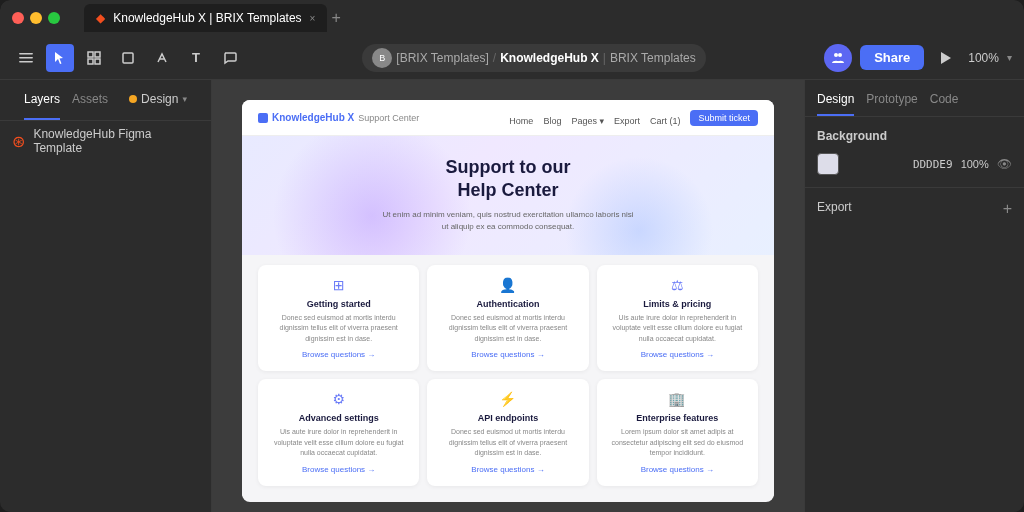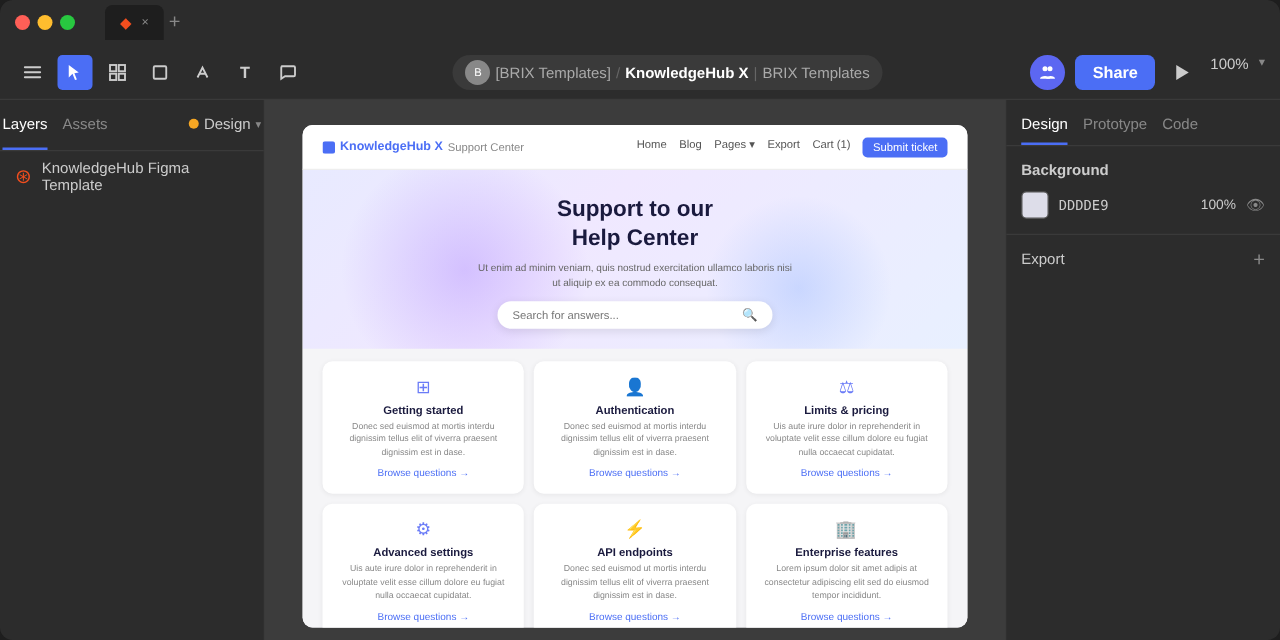--- a/index.html
+++ b/index.html
@@ -94,21 +94,21 @@
     }
     .avatar-circle {
       width: 20px; height: 20px;
       border-radius: 50%;
       background: #888;
       display: flex; align-items: center; justify-content: center;
       font-size: 9px; color: white;
     }
     .breadcrumb-sep { color: #666; }
 
-    .toolbar-right { display: flex; gap: 8px; }
+    .toolbar-right { display: flex; align-items: center; gap: 8px; }
     .avatar-group {
       width: 28px; height: 28px;
       border-radius: 50%;
       background: #5c67f2;
       display: flex; align-items: center; justify-content: center;
       font-size: 10px; color: white;
     }
     .share-btn {
       background: #4b6ef5;
       color: white;
@@ -135,21 +135,21 @@
     
     .left-panel {
       width: 212px;
       background: #2c2c2c;
       border-right: 1px solid #3a3a3a;
       display: flex;
       flex-direction: column;
     }
     .panel-tabs {
       display: flex;
-      padding: 8px 2px 0;
+      padding: 8px 24px 0;
       gap: 12px;
       border-bottom: 1px solid #3a3a3a;
     }
     .panel-tab {
       font-size: 12px;
       color: #888;
       padding: 4px 0 8px;
       cursor: pointer;
       border-bottom: 2px solid transparent;
     }
@@ -201,21 +201,21 @@
       background: white;
       height: 36px;
       display: flex;
       align-items: center;
       padding: 0 16px;
       gap: 12px;
       border-bottom: 1px solid #eee;
     }
     .kb-logo { font-size: 10px; font-weight: 700; color: #4b6ef5; display: flex; align-items: center; gap: 4px; }
     .kb-logo-sub { font-size: 9px; color: #888; font-weight: 400; }
-    .kb-nav-links { display: flex; gap: 10px; font-size: 9px; color: #555; margin-left: auto; align-items: flex-start; }
+    .kb-nav-links { display: flex; gap: 10px; font-size: 9px; color: #555; margin-left: auto; align-items: flex-end; }
     .kb-nav-btn {
       background: #4b6ef5;
       color: white;
       border: none;
       border-radius: 4px;
       padding: 3px 8px;
       font-size: 9px;
       cursor: pointer;
     }
 
@@ -320,20 +320,21 @@
     .right-section-title {
       font-size: 12px;
       font-weight: 600;
       color: #ccc;
       margin-bottom: 10px;
     }
     .bg-row {
       display: flex;
       align-items: center;
       gap: 8px;
+      text-align: right;
     }
     .bg-color-swatch {
       width: 22px; height: 22px;
       border-radius: 4px;
       background: #dddde9;
       border: 1px solid #555;
     }
     .bg-hex {
       font-size: 11px;
       color: #ccc;
@@ -358,20 +359,21 @@
 
 <div class="title-bar">
   <div class="traffic-light">
     <div class="dot dot-red"></div>
     <div class="dot dot-yellow"></div>
     <div class="dot dot-green"></div>
   </div>
   <div class="tabs-area">
     <div class="tab active">
       <span style="color:#f24e1e; font-size:12px;">◆</span>
+      <span>KnowledgeHub X | BRIX Templates</span>
       <span class="tab-close">×</span>
     </div>
     <button class="tab-add">+</button>
   </div>
 </div>
 
 <div class="toolbar">
   <div class="toolbar-left">
     <div class="toolbar-btn">
       <svg width="14" height="14" viewBox="0 0 14 14" fill="#ccc">
@@ -485,24 +487,20 @@
           <button class="kb-nav-btn">Submit ticket</button>
         </div>
       </div>
 
       <div class="kb-hero">
         <div class="kb-hero-title">
           <span>Support to our</span><br>
           <span>Help Center</span>
         </div>
         <div class="kb-hero-sub">Ut enim ad minim veniam, quis nostrud exercitation ullamco laboris nisi ut aliquip ex ea commodo consequat.</div>
-        <div class="kb-search">
-          <input class="kb-search-input" type="text" placeholder="Search for answers..." style="">
-          <span class="kb-search-icon">🔍</span>
-        </div>
       </div>
 
       <div class="kb-cards">
         <div class="kb-card">
           <div class="kb-card-icon">⊞</div>
           <div class="kb-card-title">Getting started</div>
           <div class="kb-card-desc">Donec sed euismod at mortis interdu dignissim tellus elit of viverra praesent dignissim est in dase.</div>
           <div class="kb-card-link">Browse questions →</div>
         </div>
         <div class="kb-card">

